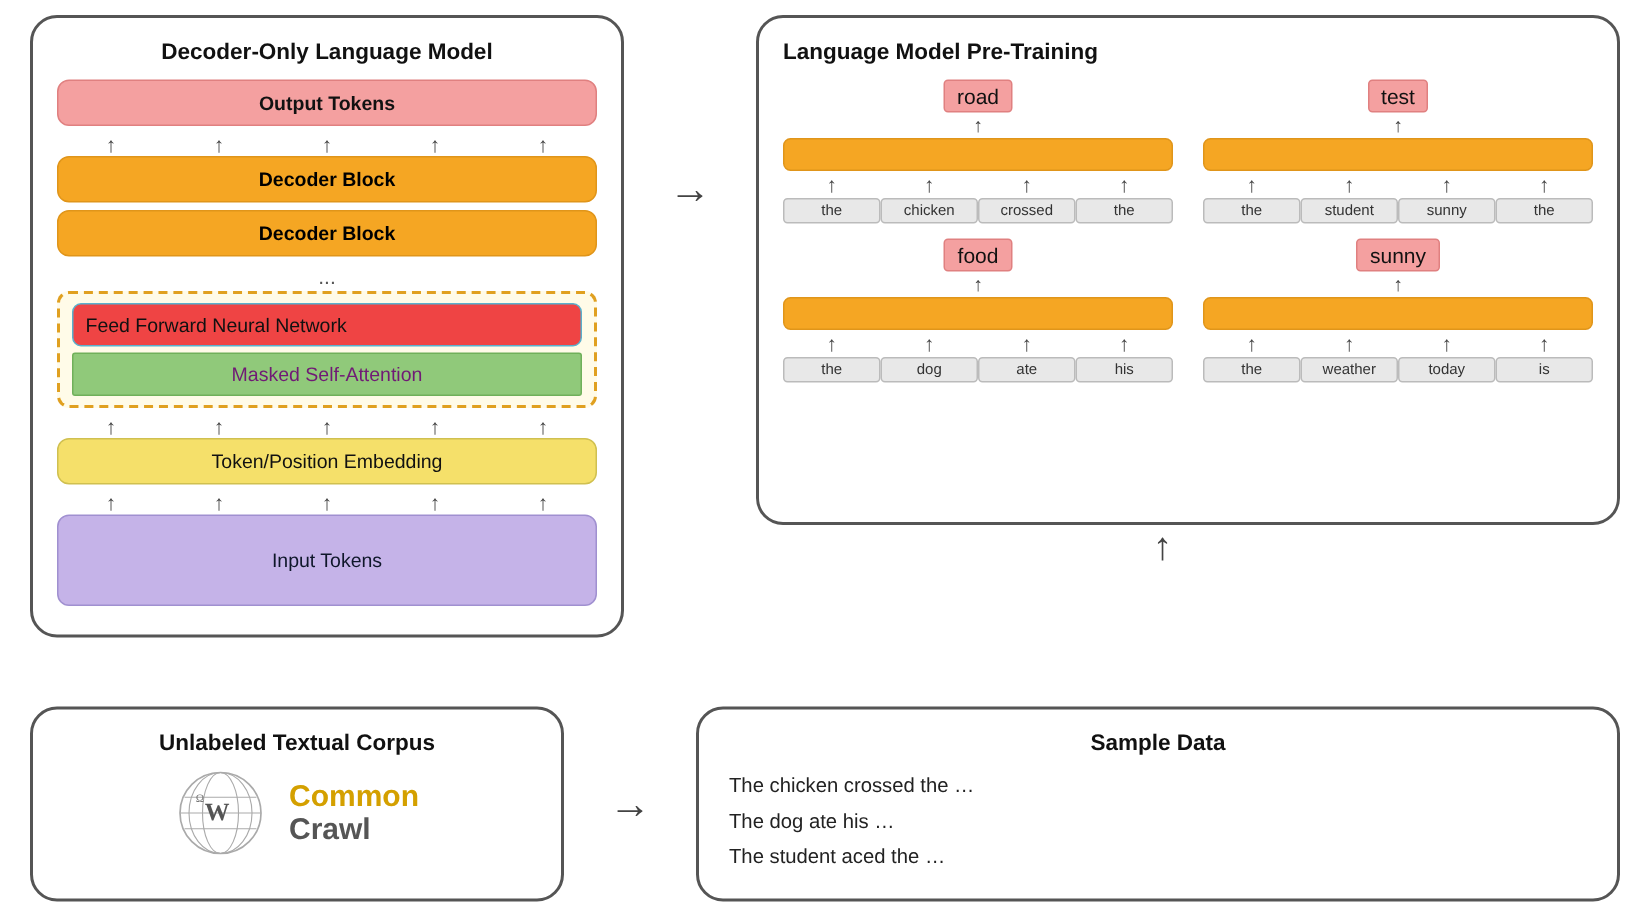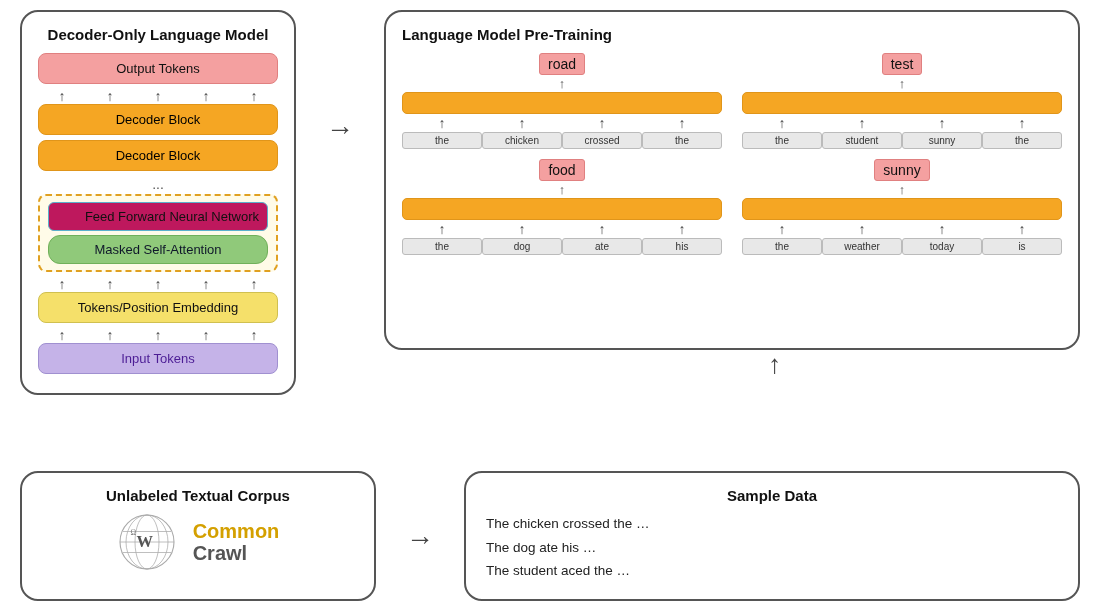--- a/index.html
+++ b/index.html
@@ -28,41 +28,41 @@
       flex: 1;
       align-items: flex-start;
     }
 
     
     .decoder-box {
       border: 2px solid #555;
       border-radius: 18px;
       padding: 14px 16px;
       background: #fff;
-      width: 276px;
+      width: 396px;
       min-height: 340px;
       position: relative;
       flex-shrink: 0;
     }
 
     .decoder-box-title {
       font-weight: bold;
       font-size: 15px;
       text-align: center;
       margin-bottom: 10px;
       color: #111;
     }
 
     .layer-block {
       border-radius: 8px;
       text-align: center;
       padding: 7px 8px;
       margin-bottom: 5px;
       font-size: 13px;
-      font-weight: 400;
+      font-weight: 700;
     }
 
     .output-tokens {
       background: #f4a0a0;
       border: 1px solid #e08080;
       color: #111;
     }
 
     .decoder-block {
       background: #f5a623;
@@ -79,60 +79,60 @@
 
     .inner-dashed-box {
       border: 2px dashed #e0a020;
       border-radius: 8px;
       padding: 6px 8px;
       margin-bottom: 5px;
       background: #fffbe8;
     }
 
     .ffnn-block {
-      background: #be185d;
+      background: #ef4444;
       border-radius: 6px;
       padding: 6px 8px;
-      text-align: right;
+      text-align: left;
       font-size: 13px;
       font-weight: 500;
       margin-bottom: 4px;
       color: #111;
       border: 1px solid #5ab0cc;
     }
 
     .msa-block {
       background: #90c97a;
-      border-radius: 12px;
+      border-radius: 2px;
       padding: 6px 8px;
       text-align: center;
       font-size: 13px;
       font-weight: 500;
-      color: #0f172a;
+      color: #701a75;
       border: 1px solid #70b05a;
     }
 
     .embedding-block {
       background: #f5e06a;
       border-radius: 8px;
       padding: 7px 8px;
       text-align: center;
       font-size: 13px;
       font-weight: 500;
       margin-bottom: 5px;
       color: #111;
       border: 1px solid #d0c050;
     }
 
     .input-tokens {
       background: #c5b3e8;
       border: 1px solid #a090d0;
-      color: #4c1d95;
+      color: #0f172a;
       border-radius: 8px;
-      padding: 7px 8px;
+      padding: 22px 8px;
       text-align: center;
       font-size: 13px;
       font-weight: 500;
     }
 
     
     .arrow-row {
       display: flex;
       justify-content: space-around;
       margin: 1px 0;
@@ -359,21 +359,21 @@
       </div>
 
       <div class="arrow-row">
         <span class="arrow-up">↑</span>
         <span class="arrow-up">↑</span>
         <span class="arrow-up">↑</span>
         <span class="arrow-up">↑</span>
         <span class="arrow-up">↑</span>
       </div>
 
-      <div class="layer-block embedding-block">Tokens/Position Embedding</div>
+      <div class="layer-block embedding-block">Token/Position Embedding</div>
 
       <div class="arrow-row">
         <span class="arrow-up">↑</span>
         <span class="arrow-up">↑</span>
         <span class="arrow-up">↑</span>
         <span class="arrow-up">↑</span>
         <span class="arrow-up">↑</span>
       </div>
 
       <div class="layer-block input-tokens">Input Tokens</div>

